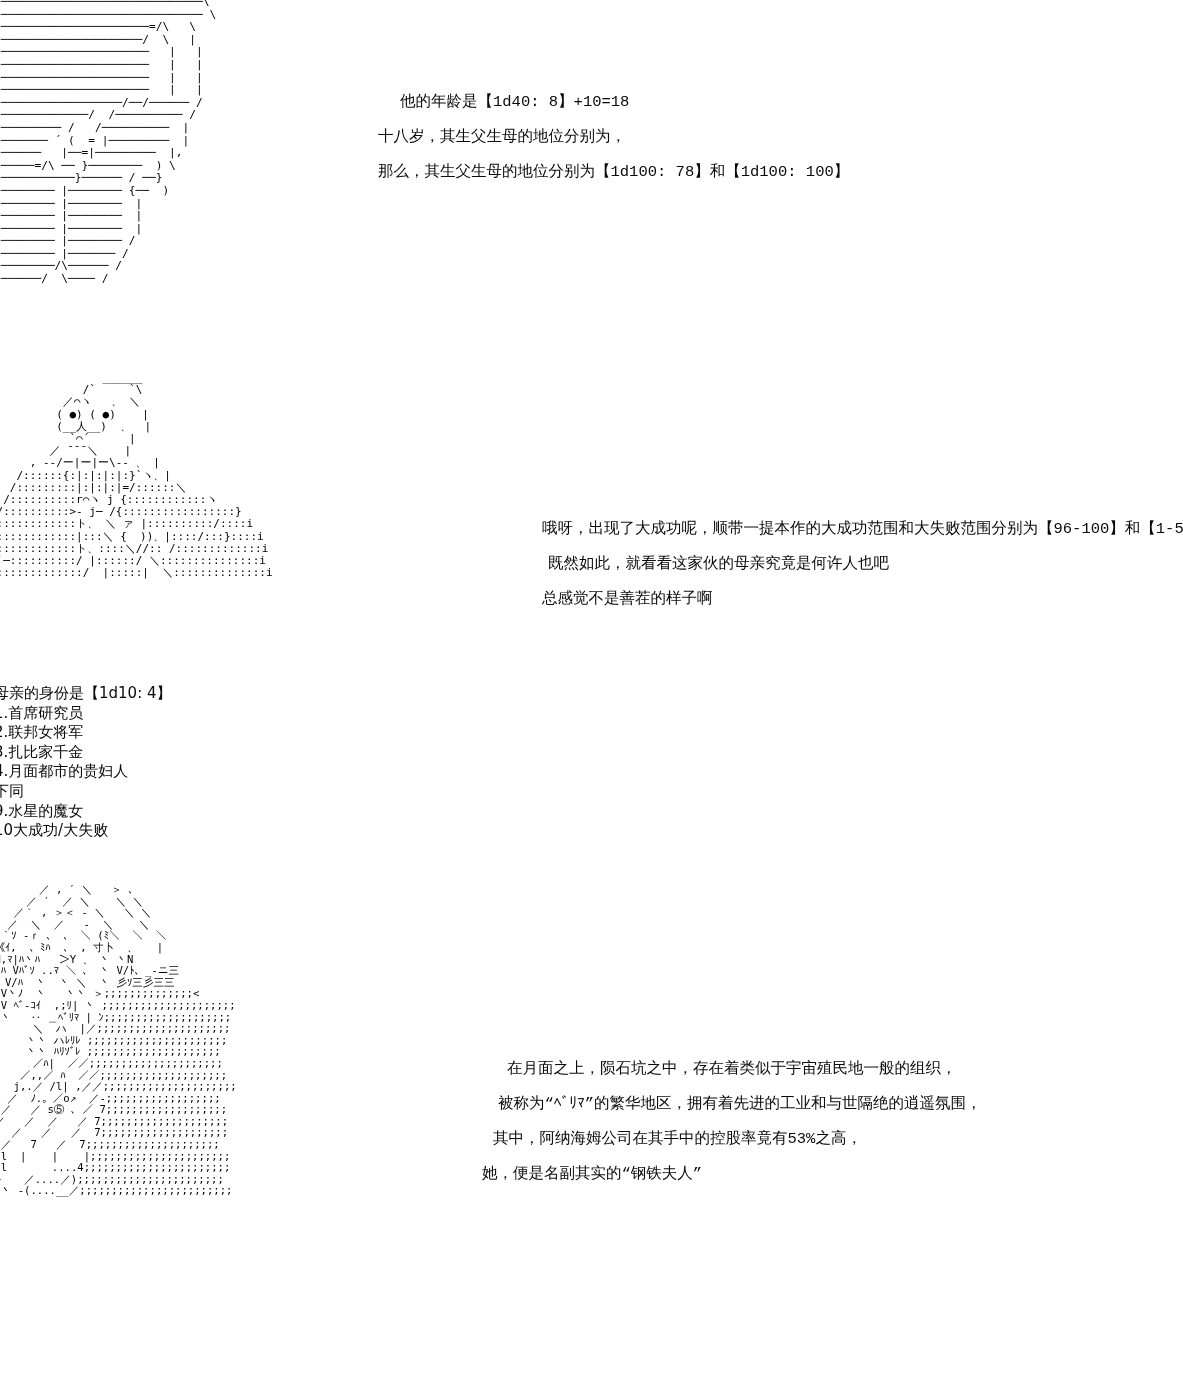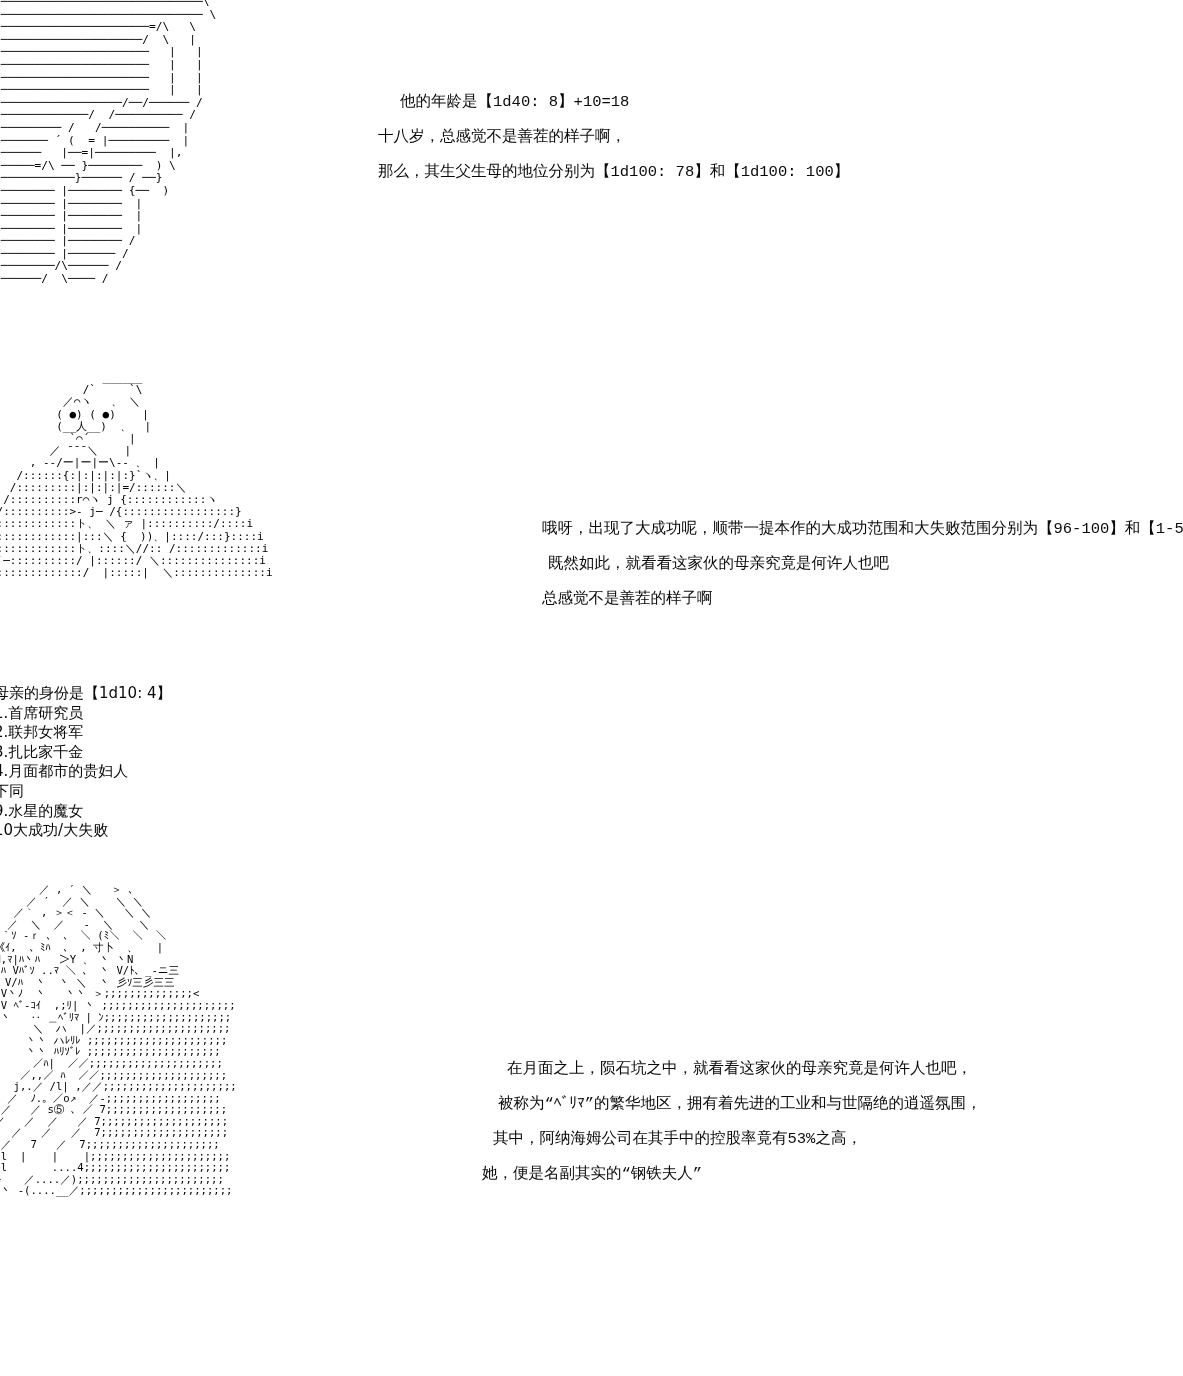--- a/index.html
+++ b/index.html
@@ -147,21 +147,21 @@
  ──────── |────────  |
  ──────── |────────  |
  ──────── |────────  |
  ──────── |──────── /
  ──────── |─────── /
  ────────/\────── /
  ──────/  \──── /</div>
 
   <div class="textblock" id="block-age">
     <span class="ln">他的年龄是【1d40: 8】+10=18</span>
-    <span class="ln">十八岁，总感觉不是善茬的样子啊，</span>
+    <span class="ln">十八岁，其生父生母的地位分别为，</span>
     <span class="ln">那么，其生父生母的地位分别为【1d100: 78】和【1d100: 100】</span>
   </div>
 
   <div class="aa" id="aa-mid">                 ______
               /`     `\
            ／⌒ヽ   、 ＼
           ( ●) ( ●)    |
           (__人__)  、  |
             `⌒´      |
          ／ ̄ ̄ ̄ ＼    |
@@ -215,21 +215,21 @@
   ／   ／ s⑤ ､ ／ 7;;;;;;;;;;;;;;;;;;;
  ／   ／  ／   ／ 7;;;;;;;;;;;;;;;;;;;;
 ／  ／   ／   ／  7;;;;;;;;;;;;;;;;;;;;
 ′ ／   7   ／  7;;;;;;;;;;;;;;;;;;;;;
 {;l  |    |    |;;;;;;;;;;;;;;;;;;;;;;
 ;,l       ....4;;;;;;;;;;;;;;;;;;;;;;;
  丶   ／....／);;;;;;;;;;;;;;;;;;;;;;;
   丶 ‐(....__／;;;;;;;;;;;;;;;;;;;;;;;;</div>
 
   <div class="textblock" id="block-moon">
-    <span class="ln">在月面之上，陨石坑之中，就看看这家伙的母亲究竟是何许人也吧，</span>
+    <span class="ln">在月面之上，陨石坑之中，存在着类似于宇宙殖民地一般的组织，</span>
     <span class="ln">被称为“ﾍﾞﾘﾏ”的繁华地区，拥有着先进的工业和与世隔绝的逍遥氛围，</span>
     <span class="ln">其中，阿纳海姆公司在其手中的控股率竟有53%之高，</span>
     <span class="ln">她，便是名副其实的“钢铁夫人”</span>
   </div>
 
   <div id="watermark">
     <svg id="wm-logo" viewBox="0 0 48 52">
       <defs>
         <linearGradient id="leafgrad" x1="0" y1="0" x2="1" y2="1">
           <stop offset="0%" stop-color="#bfeaf5"></stop>

